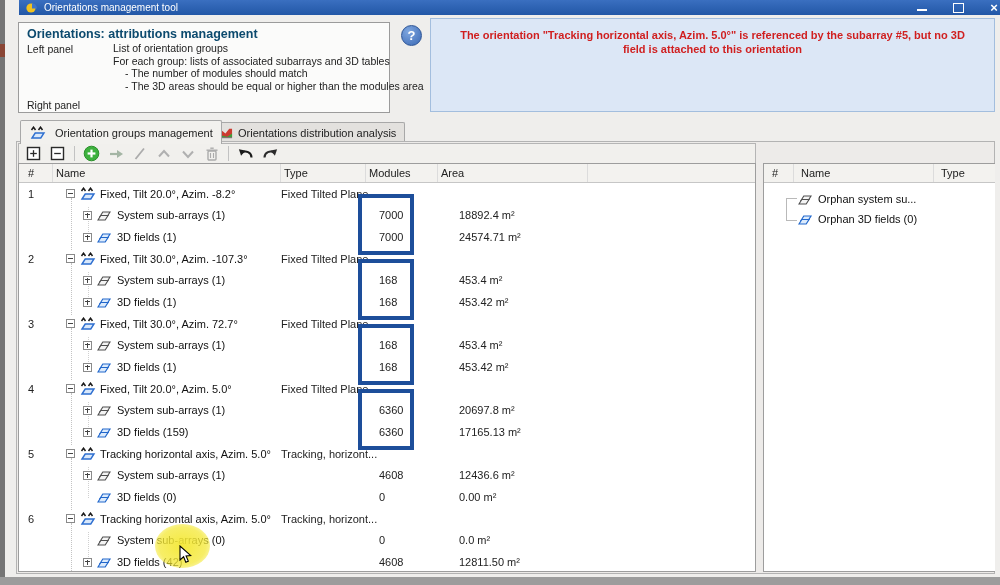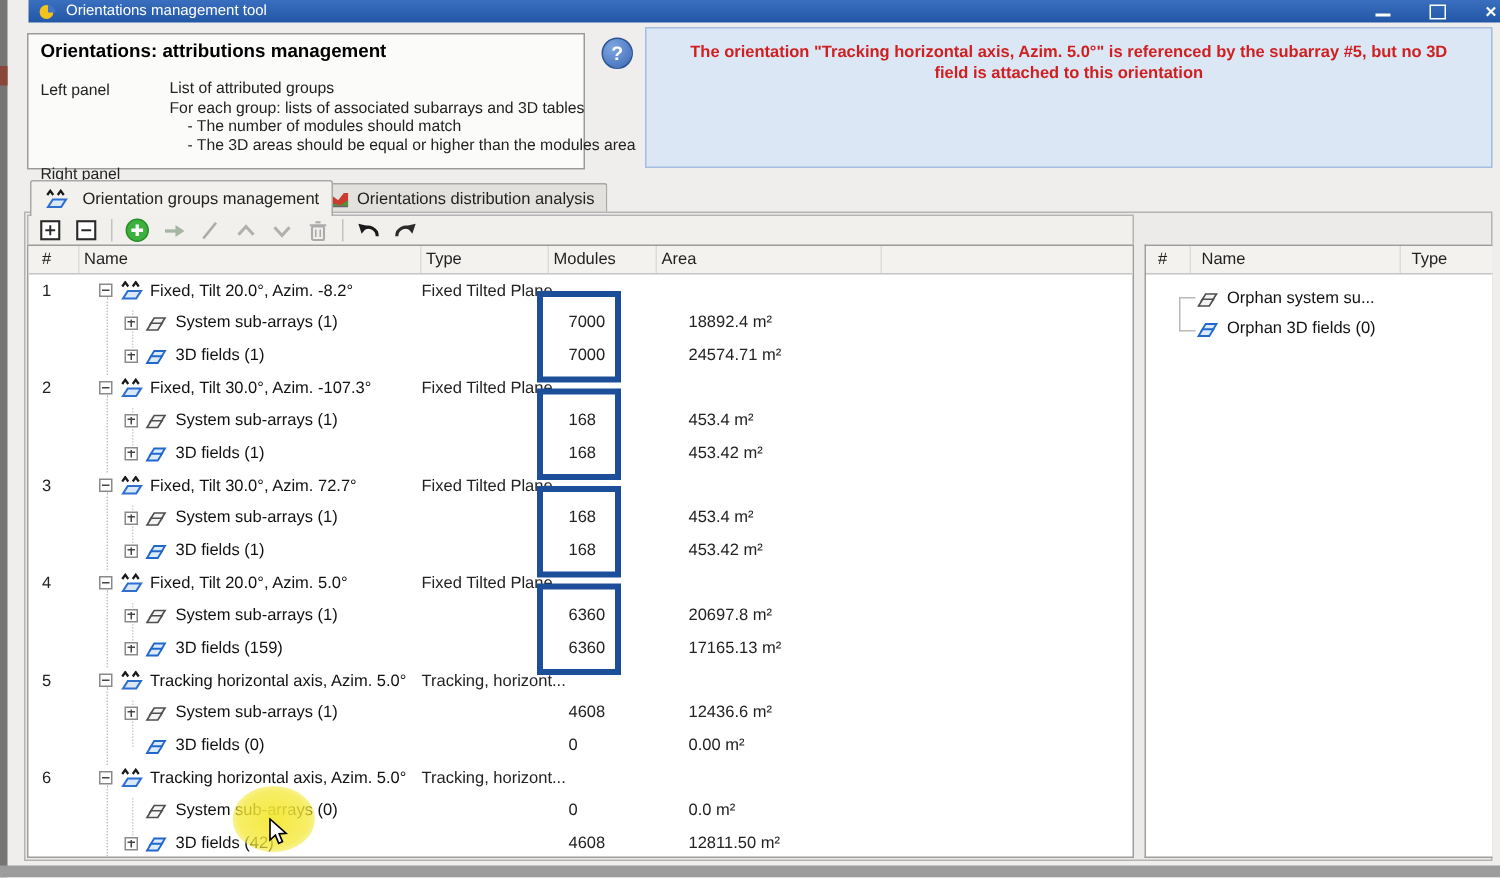--- a/index.html
+++ b/index.html
@@ -18,22 +18,22 @@
   #titlebar .appicon{width:12px;height:12px;margin-left:7px;flex:none;}
   #titlebar .ttl{font-size:10px;margin-left:6px;flex:1;white-space:nowrap;}
   .winbtns{display:flex;align-items:center;gap:24px;margin-right:14px;}
   .wb{width:12px;height:10px;position:relative;cursor:default;}
   .wb-min::before{content:"";position:absolute;left:1px;right:1px;bottom:2px;border-top:2px solid #fff;}
   .wb-max::before{content:"";position:absolute;left:1px;top:0;width:9px;height:8px;border:1.5px solid #fff;}
   .wb-close{font-size:13px;font-weight:bold;color:#fff;line-height:10px;text-align:center;}
   
   #info-panel{position:absolute;left:18px;top:22px;width:372px;height:91px;background:#fbfbfa;
     border:1px solid #9b9b9b;box-sizing:border-box;padding:4px 8px;}
-  #info-panel h1{margin:0;font-size:12.5px;font-weight:bold;color:#000000;}
-  .info-row{display:flex;margin-top:12px;}
+  #info-panel h1{margin:0;font-size:12.5px;font-weight:bold;color:#0c4a6e;}
+  .info-row{display:flex;margin-top:1px;}
   .info-label{width:86px;flex:none;font-size:10.5px;color:#222;padding-top:1px;}
   .info-lines{font-size:10.5px;color:#222;line-height:12.5px;}
   .info-lines .ln{white-space:nowrap;}
   .info-lines .ln.indent{padding-left:12px;}
   
   #help-icon{position:absolute;left:401px;top:25px;width:21px;height:21px;border-radius:50%;
     background:radial-gradient(circle at 35% 30%,#7fa7e0,#3a68b4);border:1px solid #2c5496;
     color:#fff;font-size:13px;font-weight:bold;display:flex;align-items:center;justify-content:center;box-sizing:border-box;}
   
   #warning-panel{position:absolute;left:430px;top:18px;width:565px;height:94px;background:#dce7f6;
@@ -120,21 +120,21 @@
     <span class="wb wb-max"></span>
     <span class="wb wb-close">×</span>
   </span>
 </div>
 
 <div id="info-panel">
   <h1>Orientations: attributions management</h1>
   <div class="info-row">
     <div class="info-label">Left panel</div>
     <div class="info-lines">
-      <div class="ln">List of attributed groups</div>
+      <div class="ln">List of orientation groups</div>
       <div class="ln">For each group: lists of associated subarrays and 3D tables</div>
       <div class="ln indent">- The number of modules should match</div>
       <div class="ln indent">- The 3D areas should be equal or higher than the modules area</div>
     </div>
   </div>
   <div class="info-row" style="margin-top:6px;">
     <div class="info-label">Right panel</div>
   </div>
 </div>
 

